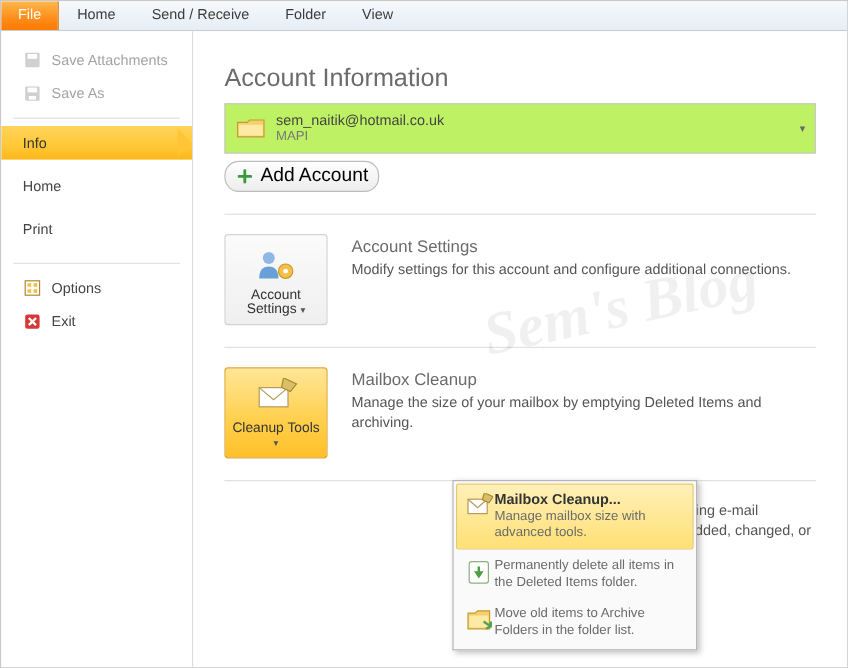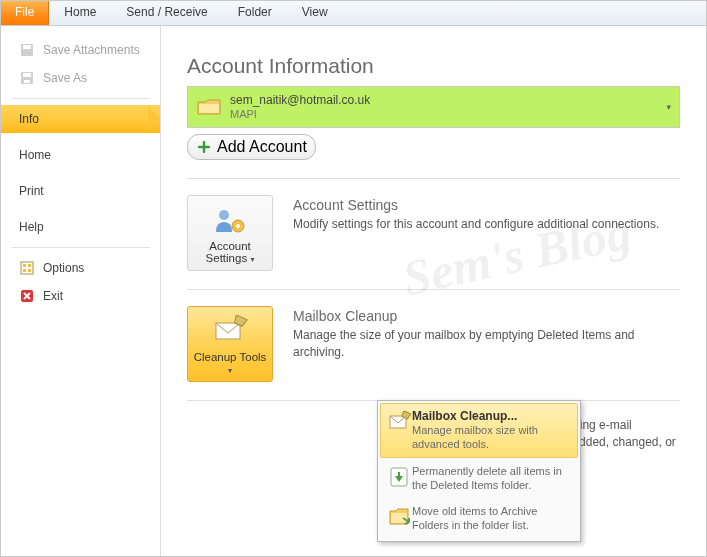--- a/index.html
+++ b/index.html
@@ -229,23 +229,20 @@
     </div>
     <div style="height:8px"></div>
     <div class="side-item">
       <span>Home</span>
     </div>
     <div style="height:8px"></div>
     <div class="side-item">
       <span>Print</span>
     </div>
     <div style="height:8px"></div>
-    <div class="side-item">
-      <span>Help</span>
-    </div>
     <div class="side-sep"></div>
     <div class="side-item">
       <span class="icon">
         <svg width="14" height="14">
             <rect x="1" y="1" width="12" height="12" fill="#fff" stroke="#b28a3a"></rect>
             <rect x="3" y="3" width="3" height="3" fill="#f0c040"></rect>
             <rect x="8" y="3" width="3" height="3" fill="#f0c040"></rect>
             <rect x="3" y="8" width="3" height="3" fill="#f0c040"></rect>
             <rect x="8" y="8" width="3" height="3" fill="#f0c040"></rect>
           </svg>

